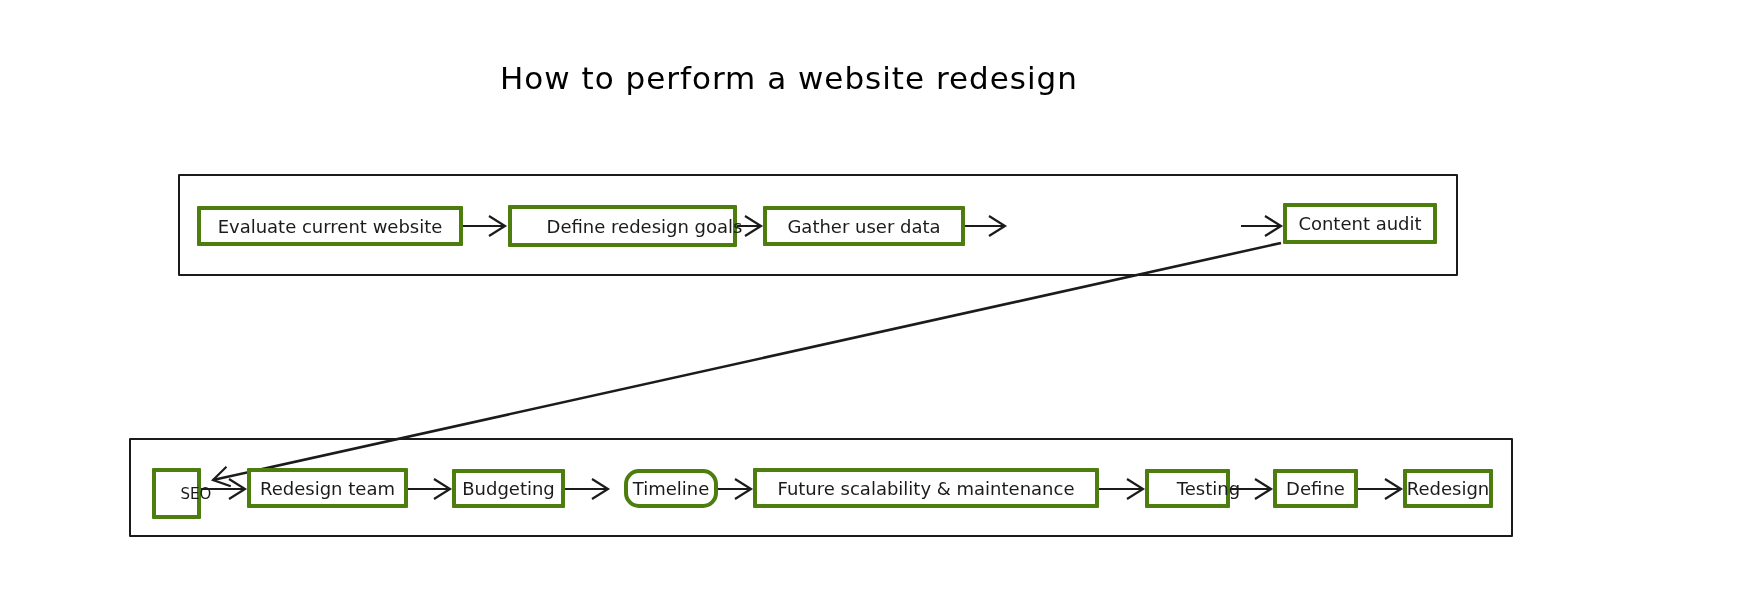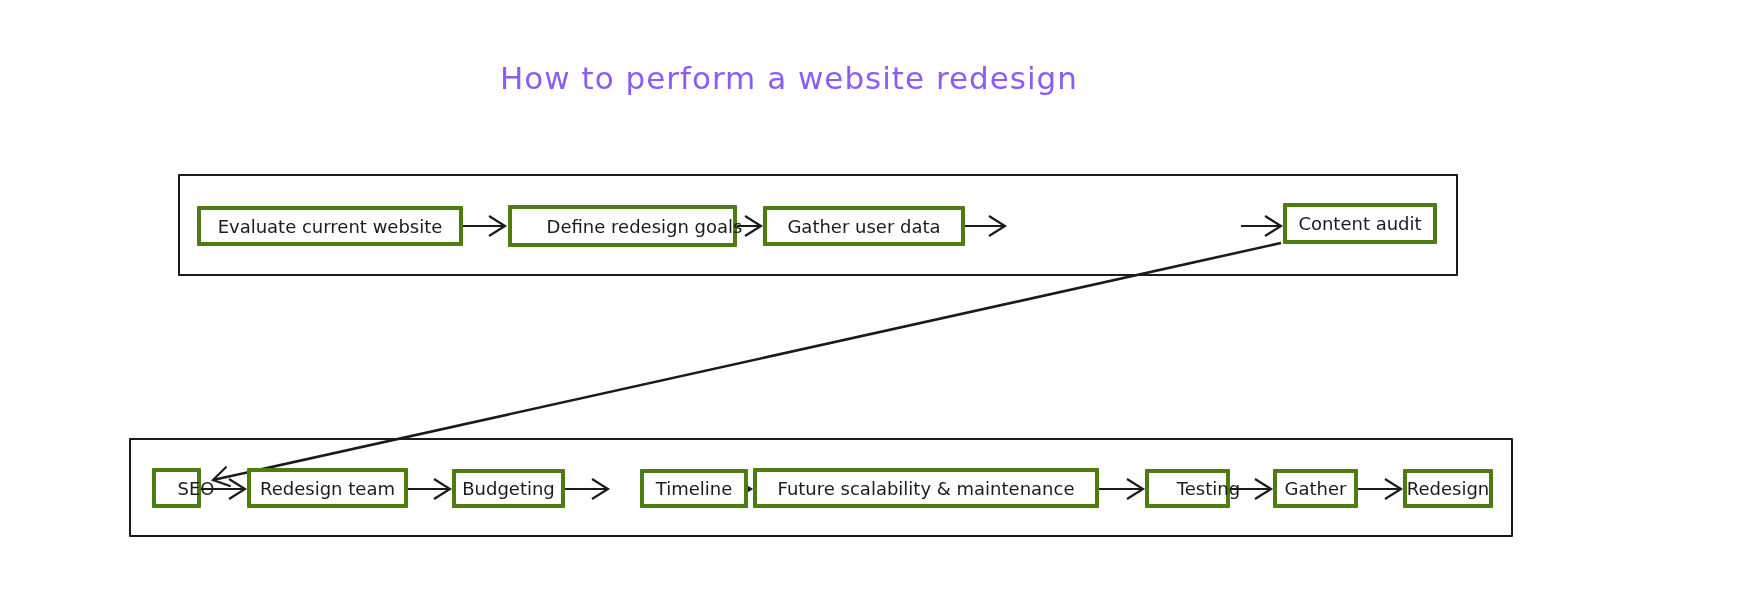--- a/index.html
+++ b/index.html
@@ -13,21 +13,21 @@
     overflow: hidden;
   }
   .title {
     position: absolute;
     top: 60px;
     left: 789px;
     transform: translateX(-50%);
     font-size: 31px;
     letter-spacing: 1px;
     white-space: nowrap;
-    color: #8b5cf6;
+    color: #000000;
   }
   .frame {
     position: absolute;
     border: 2px solid #1b1b1b;
     border-radius: 1px;
     background: transparent;
     z-index: 1;
     box-sizing: border-box;
   }
   .arrows {
@@ -79,22 +79,22 @@
       <line x1="1230" y1="489" x2="1271" y2="489" marker-end="url(#ah)"></line>
       <line x1="1358" y1="489" x2="1401" y2="489" marker-end="url(#ah)"></line>
     </g>
   </svg>
 
   <div class="node" style="left:197px; top:206px; width:266px; height:40px;">Evaluate current website</div>
   <div class="node" style="left:508px; top:205px; width:229px; height:42px;padding-left:44px;">Define redesign goals</div>
   <div class="node" style="left:763px; top:206px; width:202px; height:40px;">Gather user data</div>
   <div class="node" style="left:1283px; top:203px; width:154px; height:41px;">Content audit</div>
 
-  <div class="node" style="left:152px; top:468px; width:49px; height:40px; font-size:18px;padding-left:39px;">SEO</div>
+  <div class="node" style="left:152px; top:468px; width:49px; height:51px; font-size:15px;padding-left:39px;">SEO</div>
   <div class="node" style="left:247px; top:468px; width:161px; height:40px;">Redesign team</div>
   <div class="node" style="left:452px; top:469px; width:113px; height:39px;">Budgeting</div>
-  <div class="node" style="left:640px; top:469px; width:108px; height:39px;">Timeline</div>
+  <div class="node" style="left:624px; top:469px; width:94px; height:39px;border-radius:15px;">Timeline</div>
   <div class="node" style="left:753px; top:468px; width:346px; height:40px;">Future scalability &amp; maintenance</div>
   <div class="node" style="left:1145px; top:469px; width:85px; height:39px;padding-left:42px;">Testing</div>
-  <div class="node" style="left:1273px; top:469px; width:85px; height:39px;">Gather</div>
+  <div class="node" style="left:1273px; top:469px; width:85px; height:39px;">Define</div>
   <div class="node" style="left:1403px; top:469px; width:90px; height:39px;">Redesign</div>
 
 </div>
 
 </body></html>

